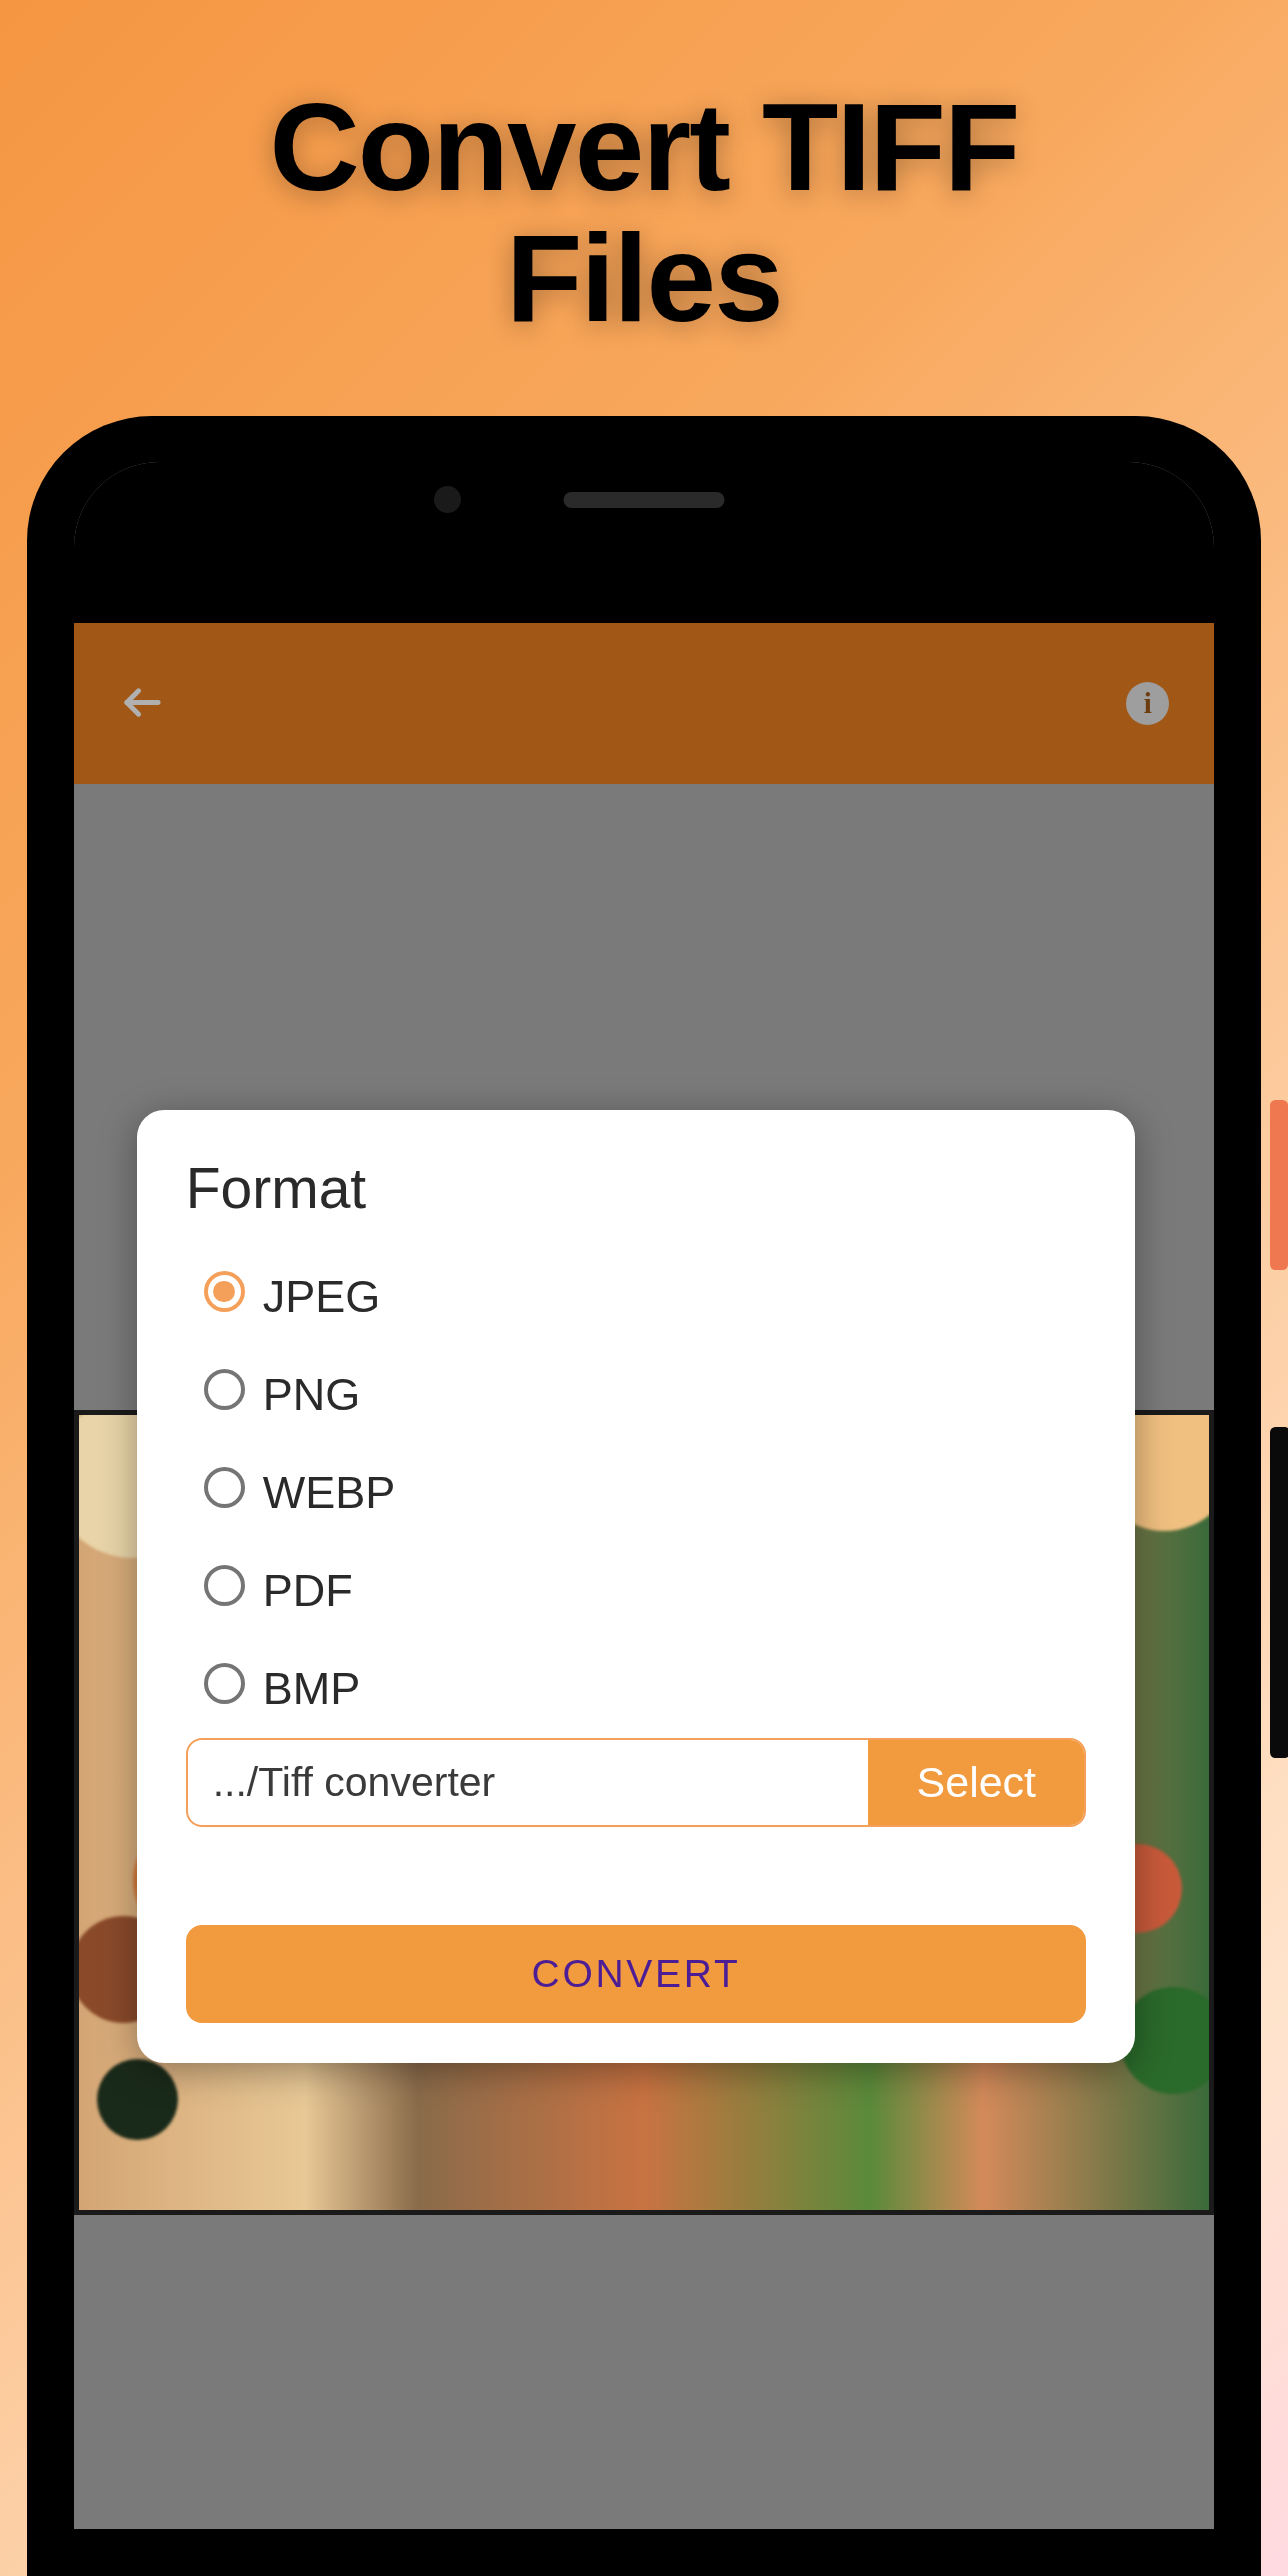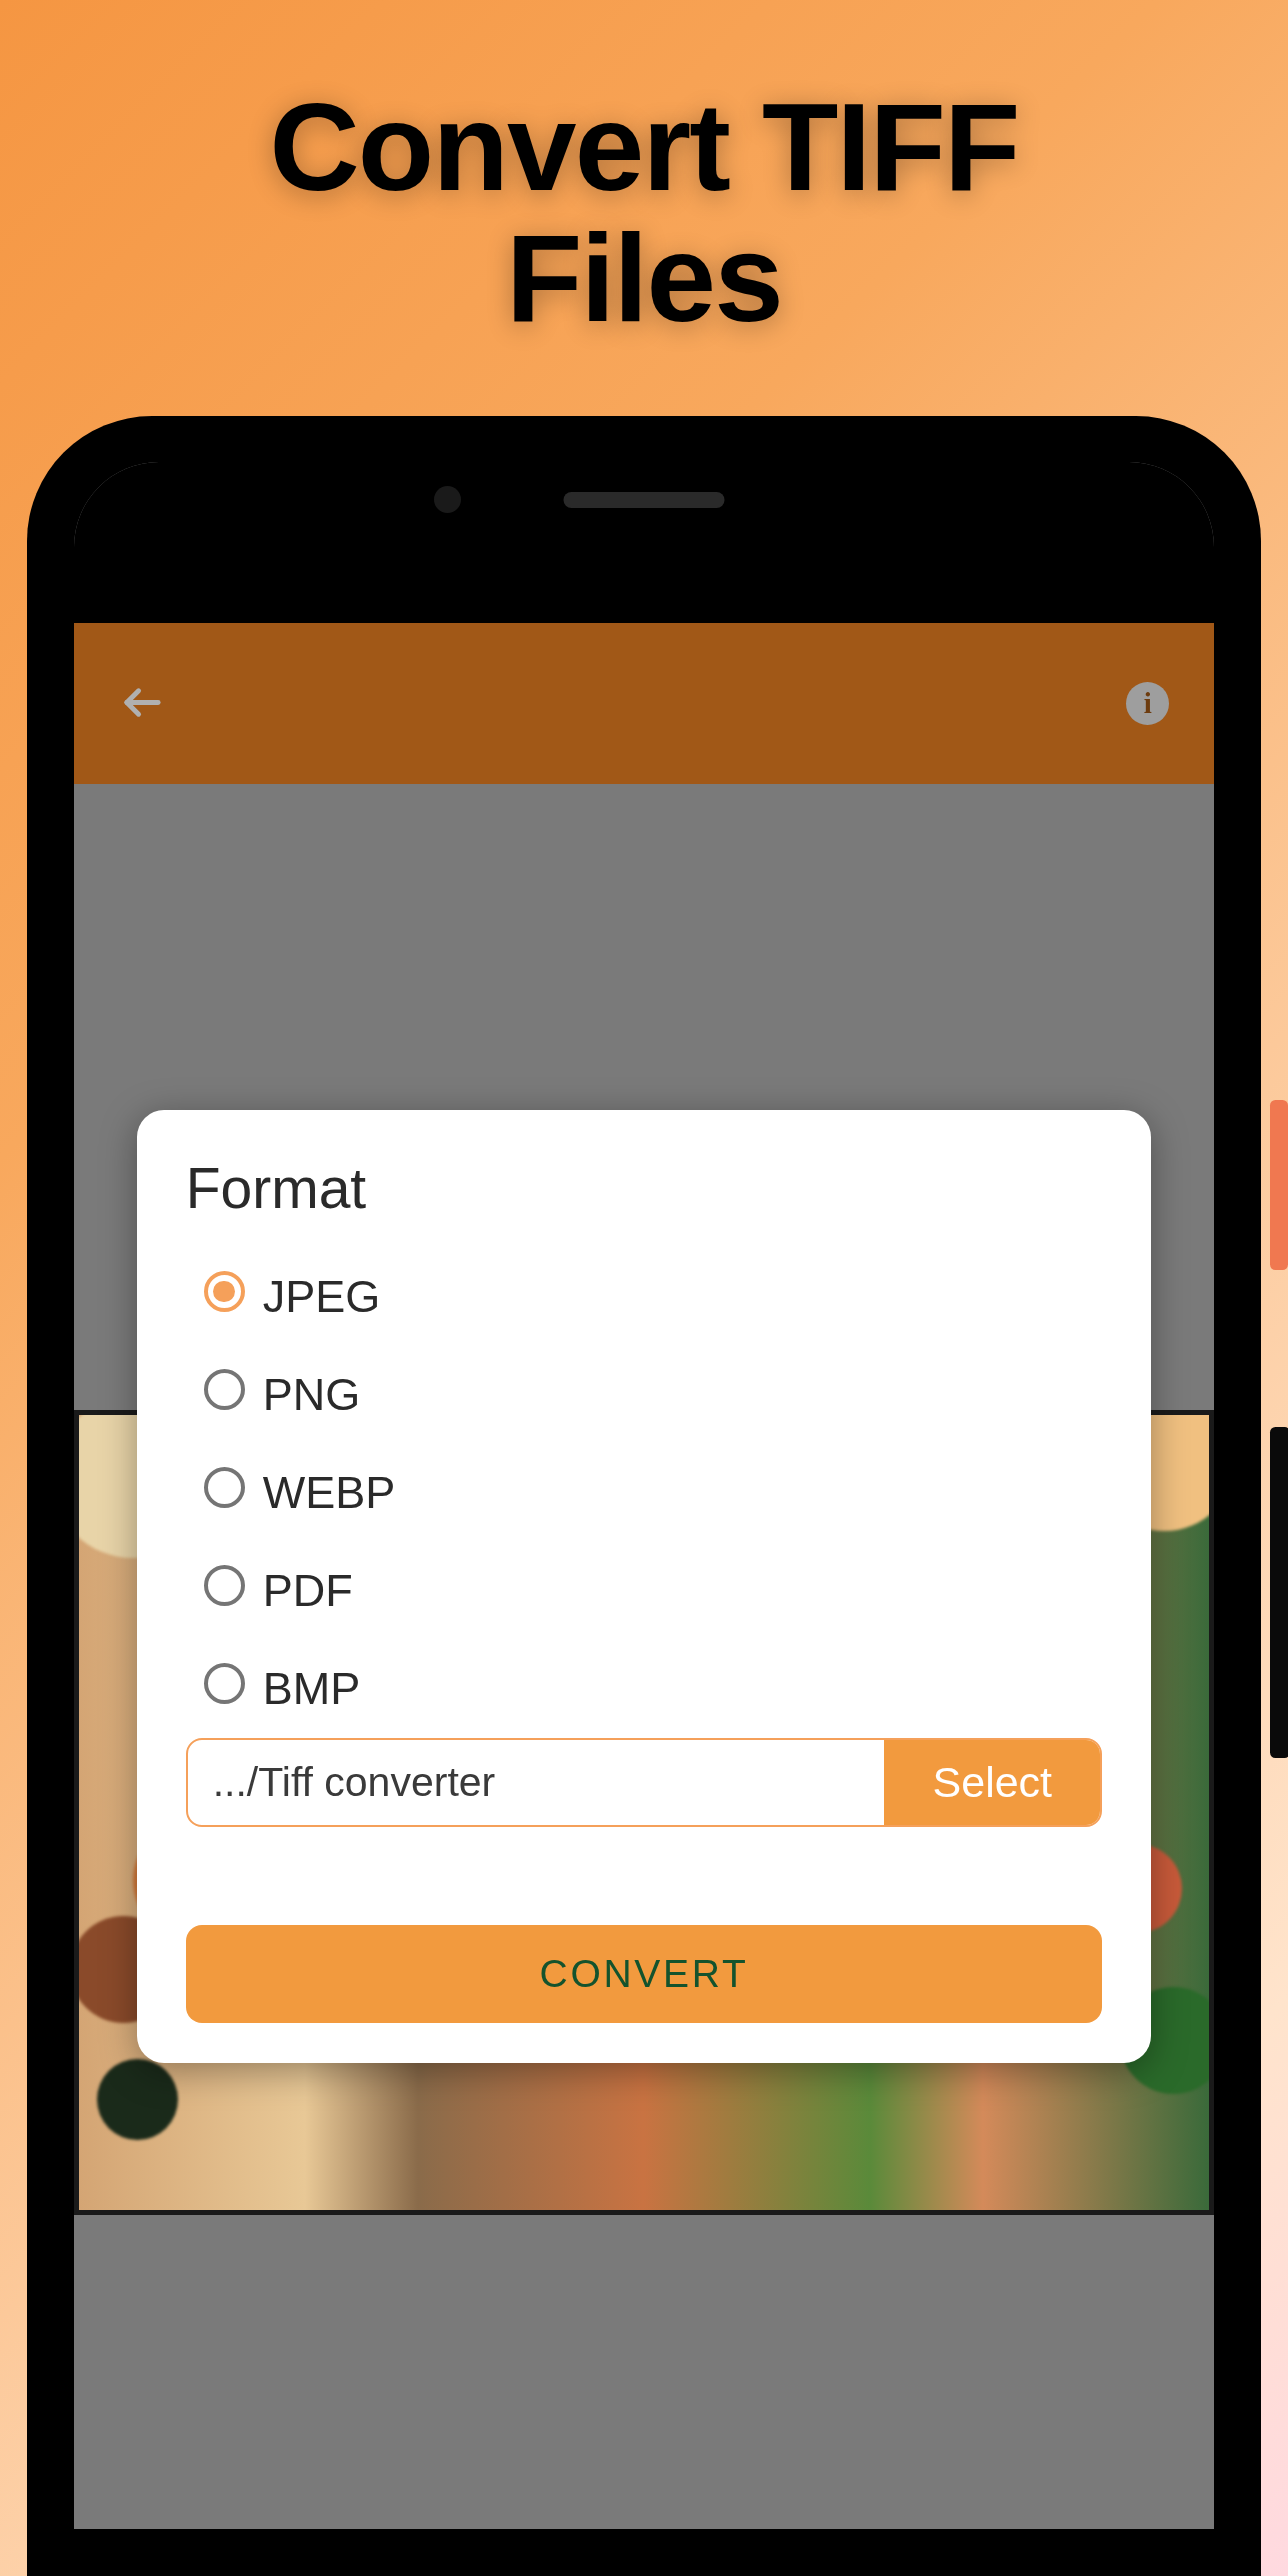--- a/index.html
+++ b/index.html
@@ -132,21 +132,21 @@
 .b3 { width:81px; height:81px; background:#1a2a1a; top:644px; left:18px; }
 .b4 { width:125px; height:125px; background:#d47a3a; top:403px; left:54px; }
 .b5 { width:143px; height:143px; background:#f0c080; top:-27px; right:-27px; }
 .b6 { width:107px; height:107px; background:#2a6a2a; top:572px; right:-18px; }
 .b7 { width:89px; height:89px; background:#c85a3a; top:429px; right:27px; }
 
 .dialog {
   position: absolute;
   top: 326px;
   left: 63px;
-  right: 63px;
+  right: 79px;
   background: #fff;
   border-radius: 27px;
   padding: 45px 49px 40px;
   box-shadow: 0 7.2px 36px rgba(0,0,0,0.35);
 }
 
 .section-title {
   font-size: 57px;
   font-weight: 400;
   color: #2a2a2a;
@@ -213,21 +213,21 @@
   justify-content: center;
   font-size: 43px;
   font-family: "Comic Sans MS", cursive, sans-serif;
 }
 
 .convert-btn {
   margin-top: 98px;
   width: 100%;
   height: 98px;
   background: #f29a3e;
-  color: #14532d;
+  color: #4c1d95;
   border-radius: 16px;
   display: flex;
   align-items: center;
   justify-content: center;
   font-size: 39px;
   letter-spacing: 2.7px;
   font-weight: 500;
 }
 
 .side-btn-orange {

